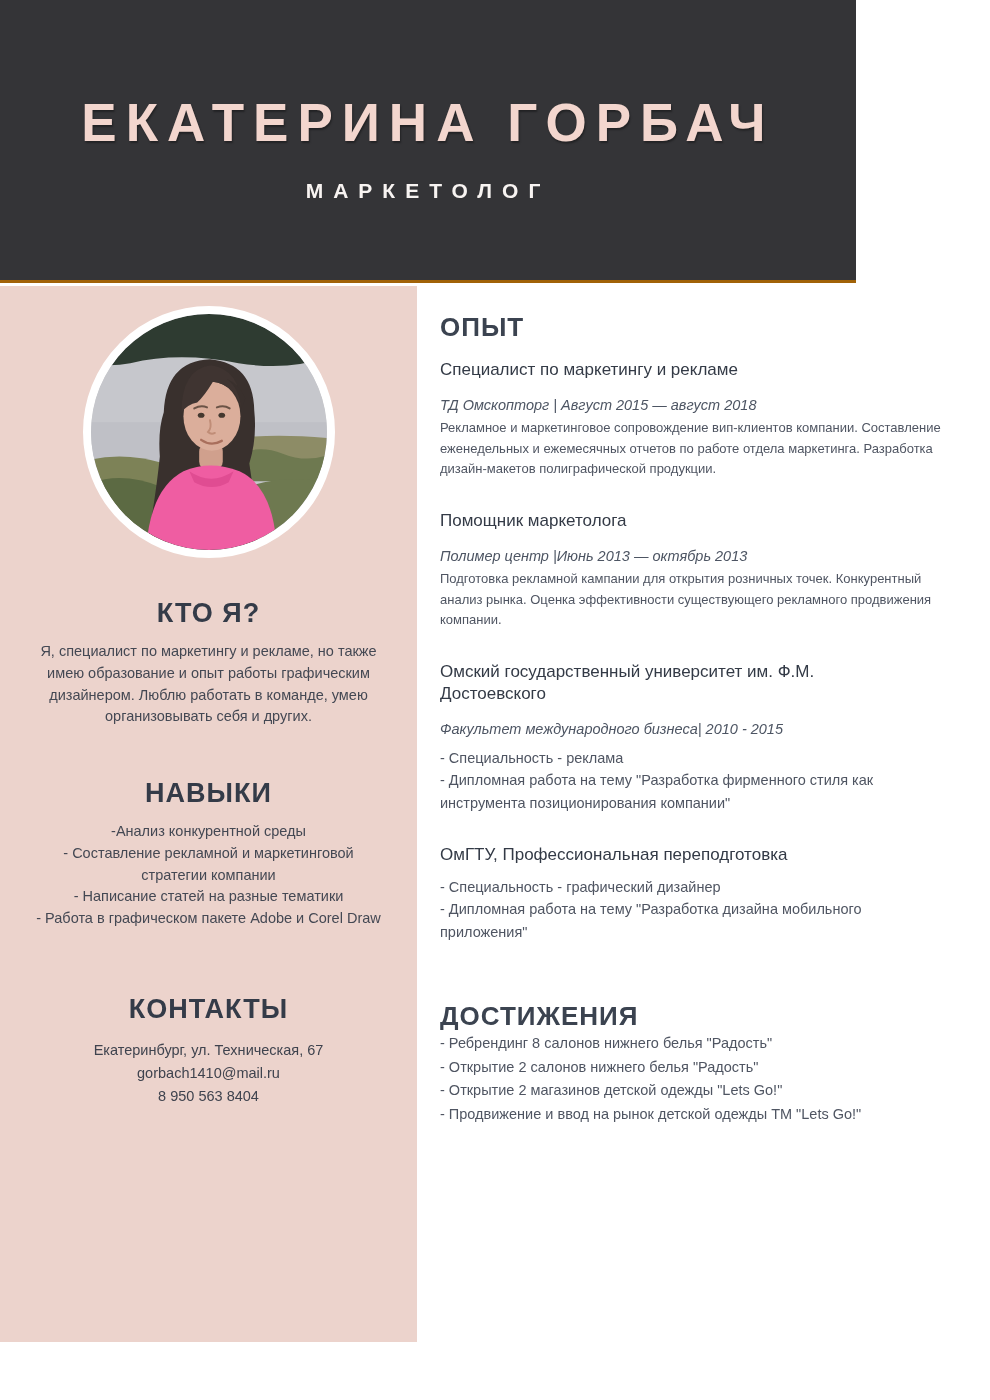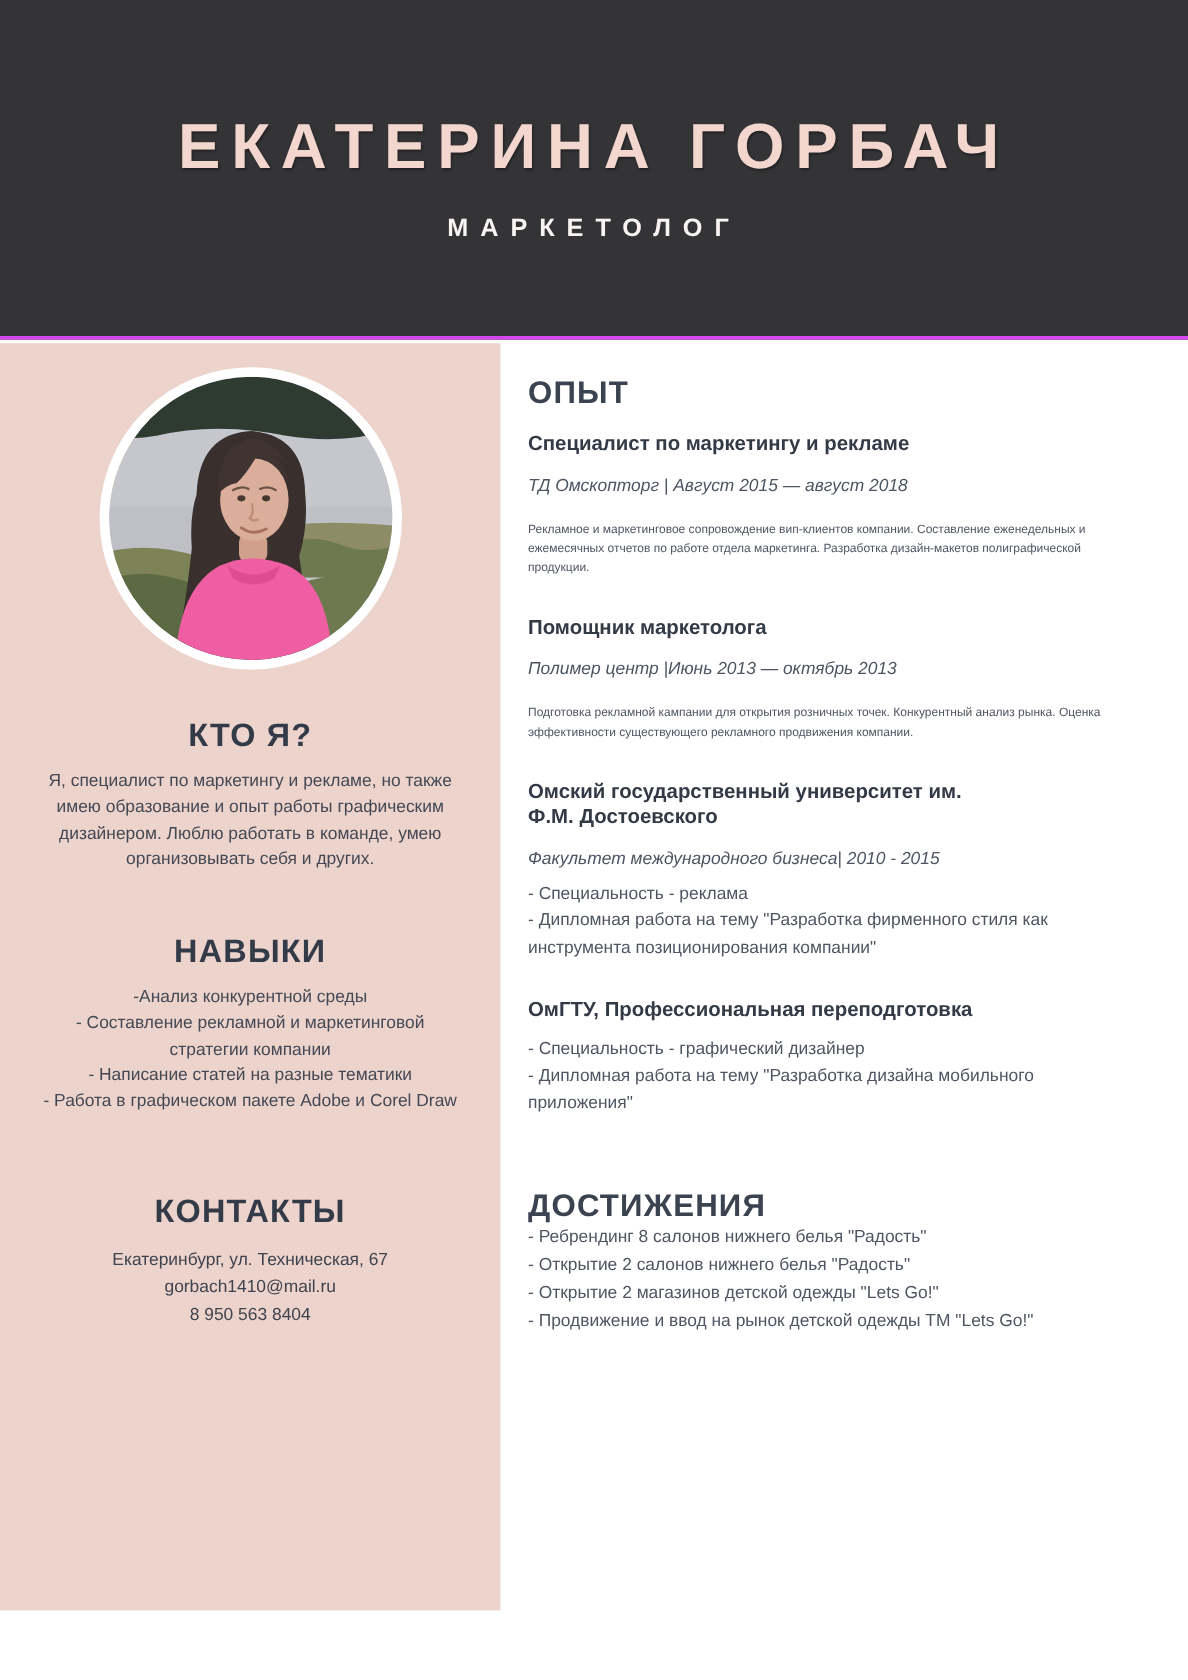--- a/index.html
+++ b/index.html
@@ -5,22 +5,22 @@
   * { margin: 0; padding: 0; box-sizing: border-box; }
   html, body { background: #ffffff; }
   body {
     font-family: "Liberation Sans", "DejaVu Sans", sans-serif;
     width: 990px; height: 1400px; position: relative; overflow: hidden;
   }
   .page { position: absolute; inset: 0; background: #ffffff; }
 
   
   .header {
-    position: absolute; left: 0; top: 0; width: 990px; height: 283px;
-    background: #343437; border-bottom: 3px solid #d946ef;
+    position: absolute; left: 0; top: 0; width: 856px; height: 283px;
+    background: #343437; border-bottom: 3px solid #a16207;
     display: flex; flex-direction: column; align-items: center; justify-content: center;
     padding-top: 14px;
   }
   .header .name {
     color: #f3d6ce; font-size: 53px; font-weight: bold; letter-spacing: 9px;
     text-shadow: 1px 2px 2px rgba(0,0,0,0.35);
     white-space: nowrap;
   }
   .header .subtitle {
     margin-top: 26px; color: #f8f4f2; font-size: 21px; font-weight: bold;
@@ -59,28 +59,28 @@
     padding: 26px 48px 0 23px; color: #4f5562;
   }
   .section-heading {
     font-size: 26px; font-weight: bold; color: #3b4350; letter-spacing: 1px;
   }
   .section-heading.edu  { margin-top: 60px; }
   .section-heading.ach  { margin-top: 58px; }
   .entry { margin-top: 16px; }
   .entry + .entry { margin-top: 30px; }
   .entry-title {
-    font-size: 17px; font-weight: bold; color: #333a46; line-height: 1.28;
+    font-size: 17px; font-weight: normal; color: #333a46; line-height: 1.28;
   }
   .entry-title.narrow { max-width: 400px; }
   .entry-meta {
     margin-top: 16px; font-style: italic; font-size: 14.5px; color: #4d5563;
   }
   .entry-body {
-    margin-top: 21px; font-size: 10px; line-height: 1.6; color: #4f5562;
+    margin-top: 5px; font-size: 13px; line-height: 1.6; color: #4f5562;
   }
   .bullet-list { margin-top: 10px; list-style: none; }
   .bullet-list li { font-size: 14.5px; line-height: 1.55; color: #4f5562; }
   .ach-list { list-style: none; }
   .ach-list li { font-size: 14.5px; line-height: 1.62; color: #4f5562; }
 </style>
 </head>
 <body>
 
 <div class="page">

